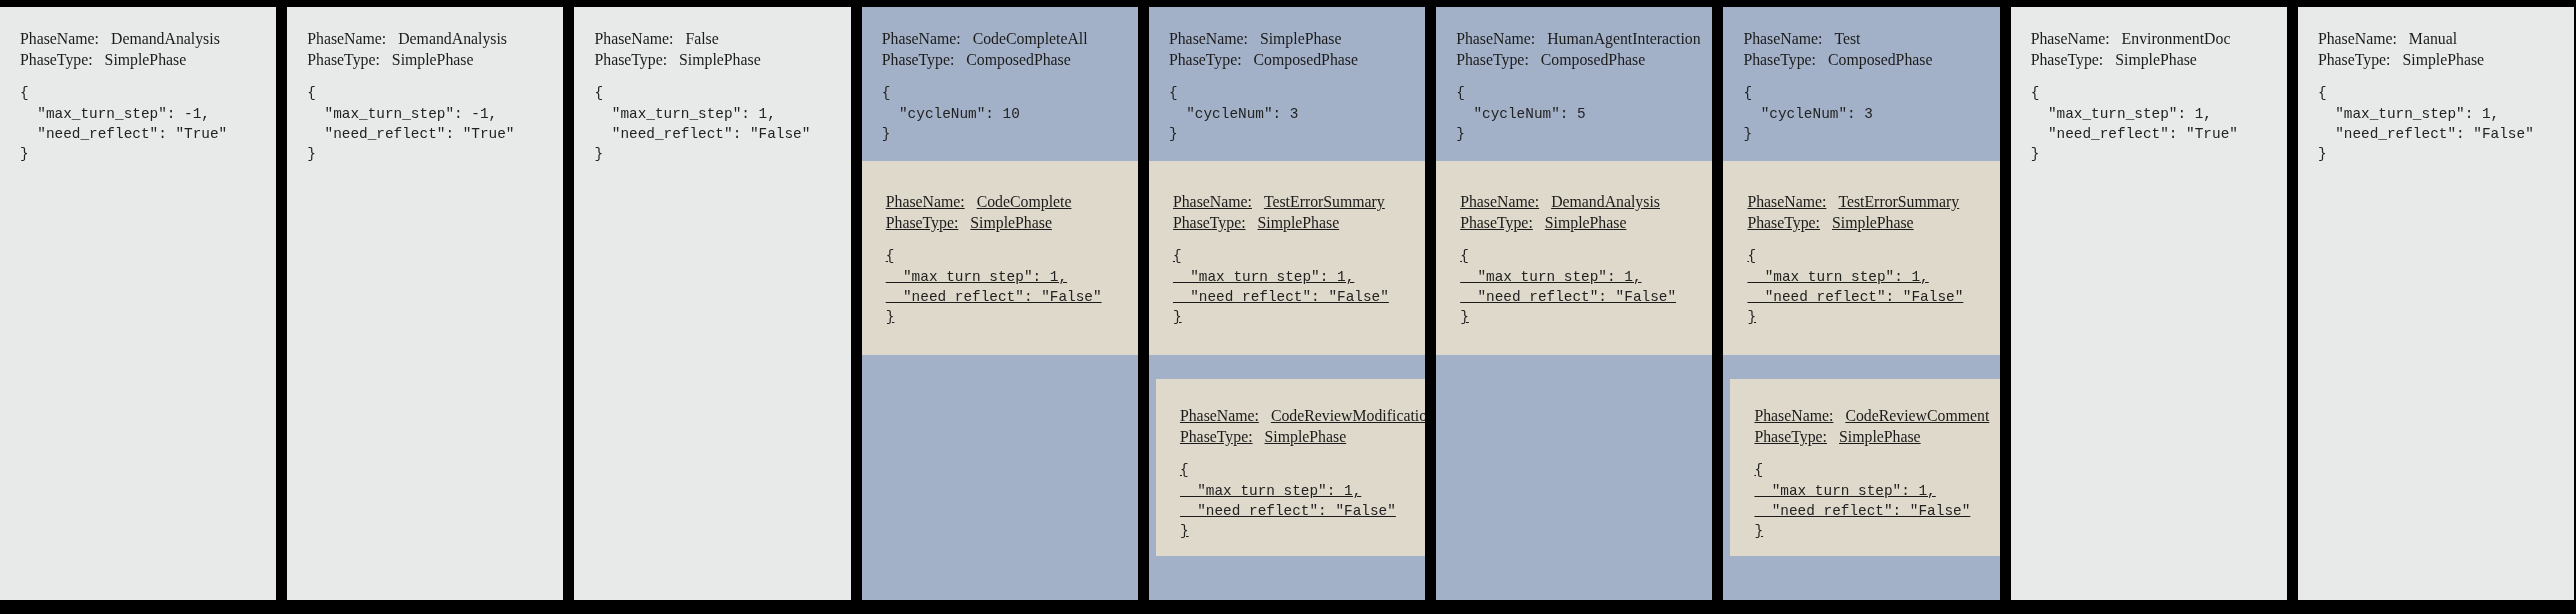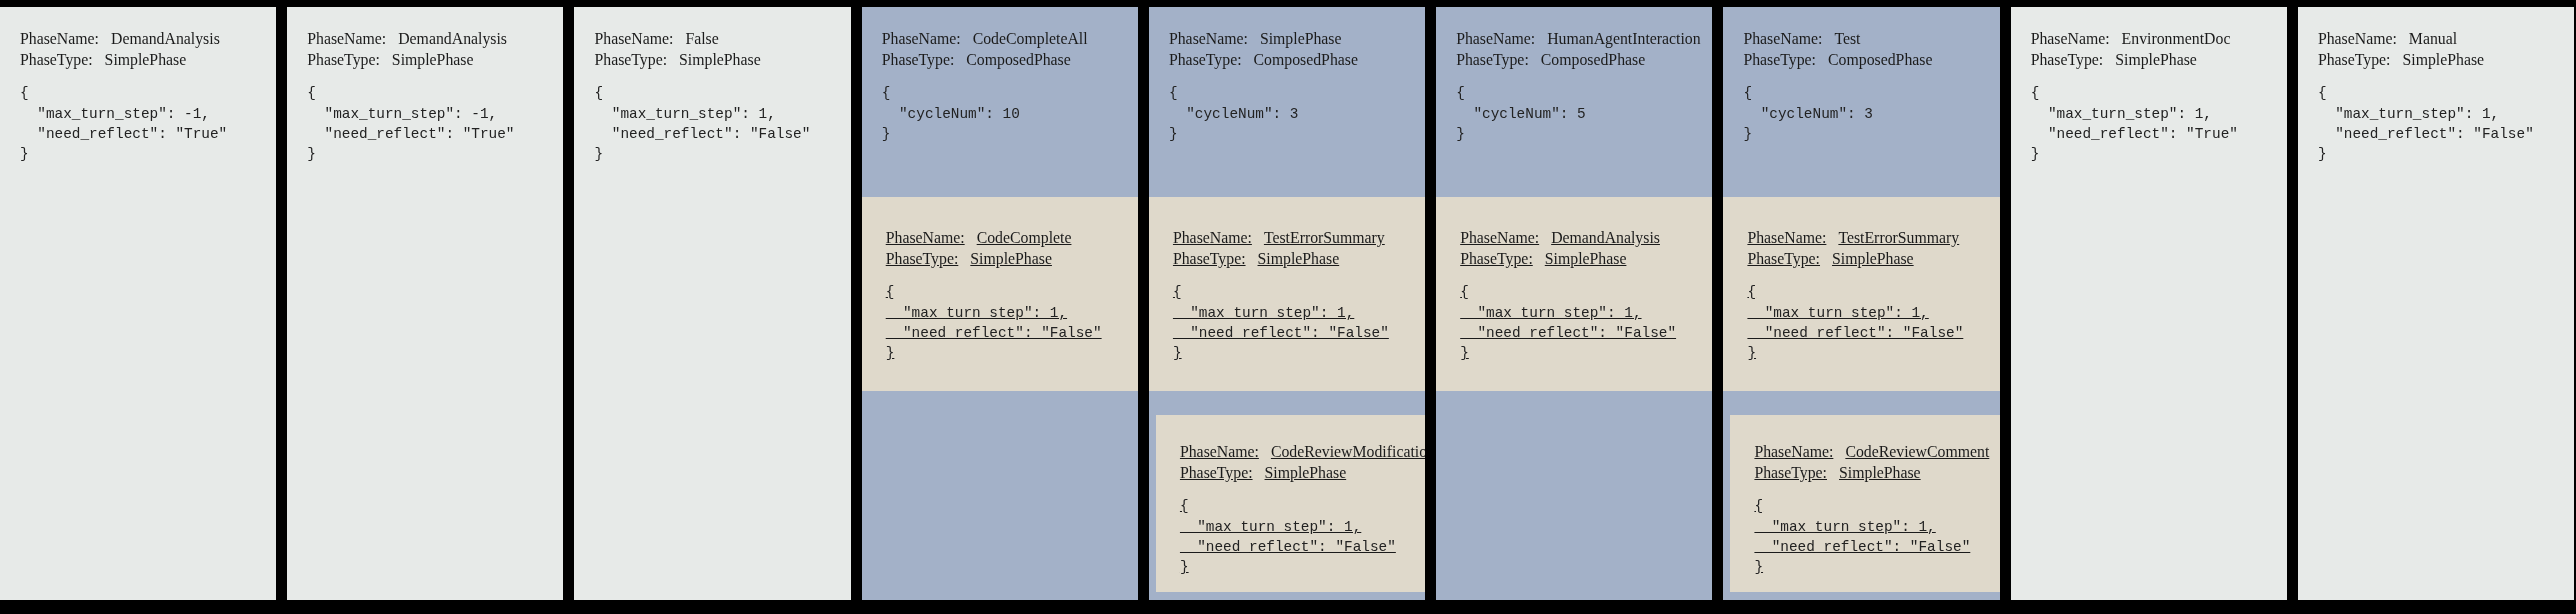--- a/index.html
+++ b/index.html
@@ -22,21 +22,21 @@
     min-width: 0;
     overflow: hidden;
   }
   .col.simple { background: #e7eae8; }
   .col.composed {
     background: #a3b1c8;
     display: flex;
     flex-direction: column;
   }
   .pad { box-sizing: border-box; padding: 22px 24px 0 20px; }
-  .head { height: 190px; flex: 0 0 auto; }
+  .head { height: 154px; flex: 0 0 auto; }
   .sub {
     box-sizing: border-box;
     flex: 0 0 auto;
     height: 194px;
     padding: 31px 24px 0 24px;
     background: #dfd9cb;
     text-decoration: underline;
   }
   .sub.sub2 { height: 177px; padding-top: 27px; margin-left: 7px; }
   .subgap { flex: 0 0 auto; height: 24px; }

